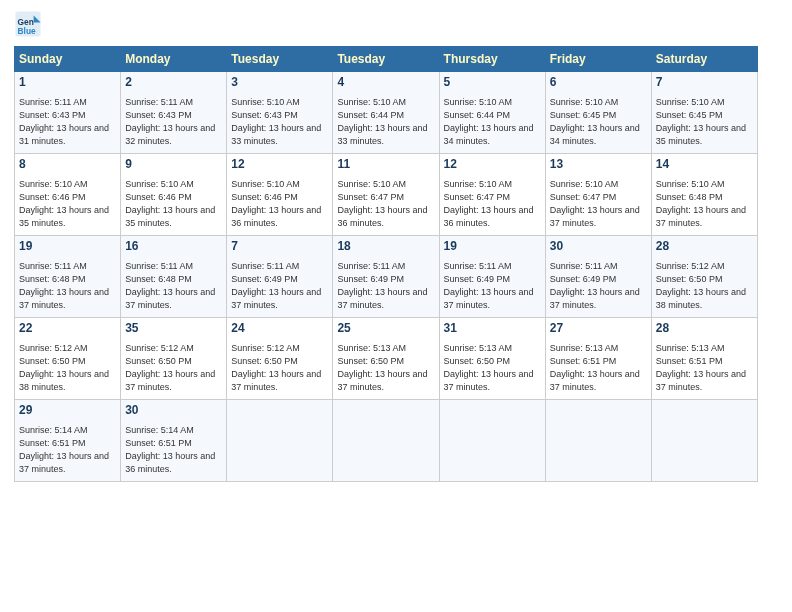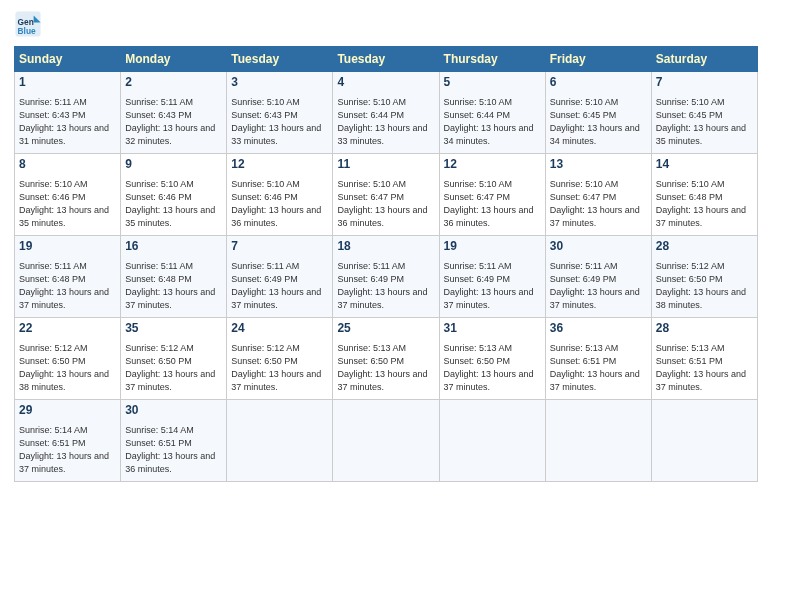--- a/index.html
+++ b/index.html
@@ -239,21 +239,21 @@
           </td>
           <td>
             <span class="day-num">25</span>
             <div class="day-info">Sunrise: 5:13 AM<br>Sunset: 6:50 PM<br>Daylight: 13 hours and 37 minutes.</div>
           </td>
           <td>
             <span class="day-num">31</span>
             <div class="day-info">Sunrise: 5:13 AM<br>Sunset: 6:50 PM<br>Daylight: 13 hours and 37 minutes.</div>
           </td>
           <td>
-            <span class="day-num">36</span>
+            <span class="day-num">27</span>
             <div class="day-info">Sunrise: 5:13 AM<br>Sunset: 6:51 PM<br>Daylight: 13 hours and 37 minutes.</div>
           </td>
           <td>
             <span class="day-num">28</span>
             <div class="day-info">Sunrise: 5:13 AM<br>Sunset: 6:51 PM<br>Daylight: 13 hours and 37 minutes.</div>
           </td>
         </tr>
         <tr>
           <td>
             <span class="day-num">29</span>

